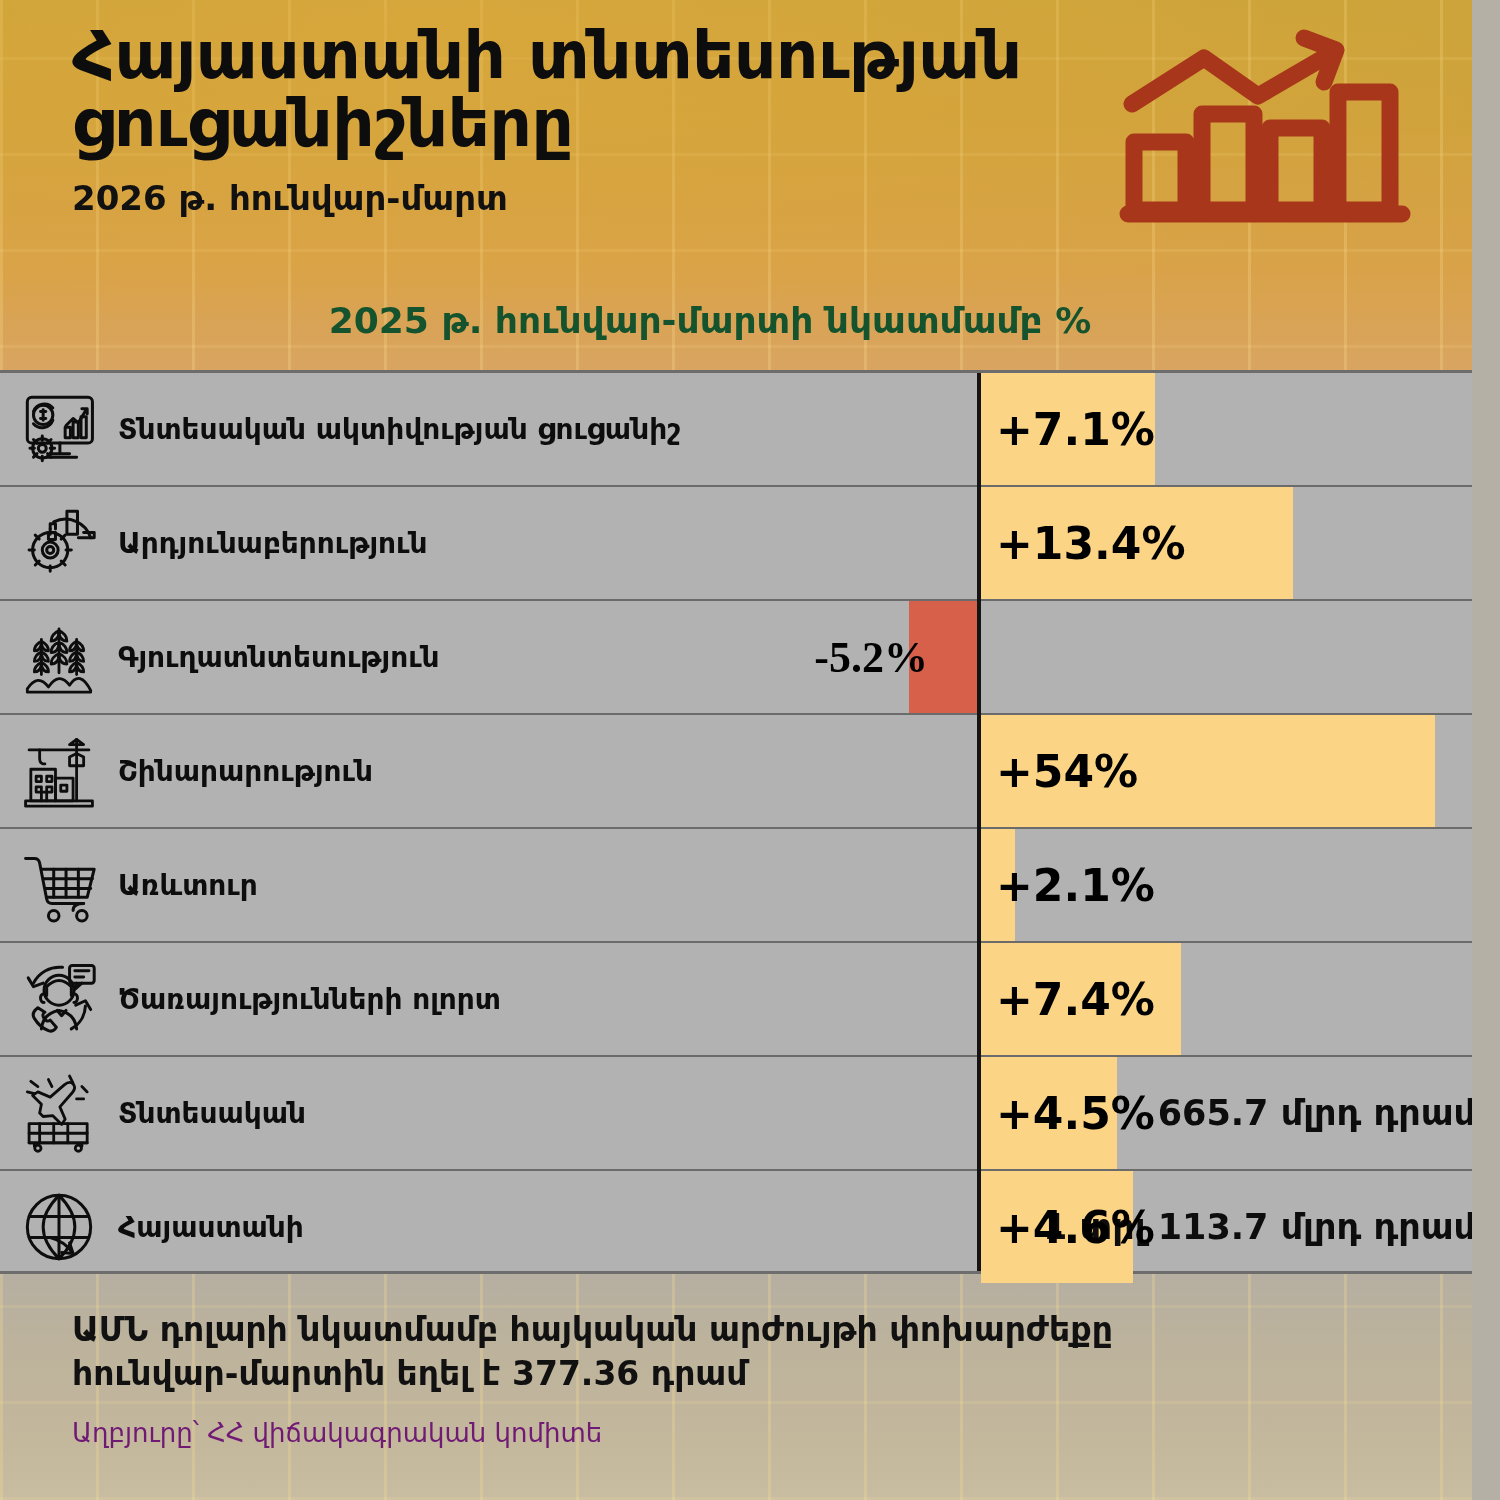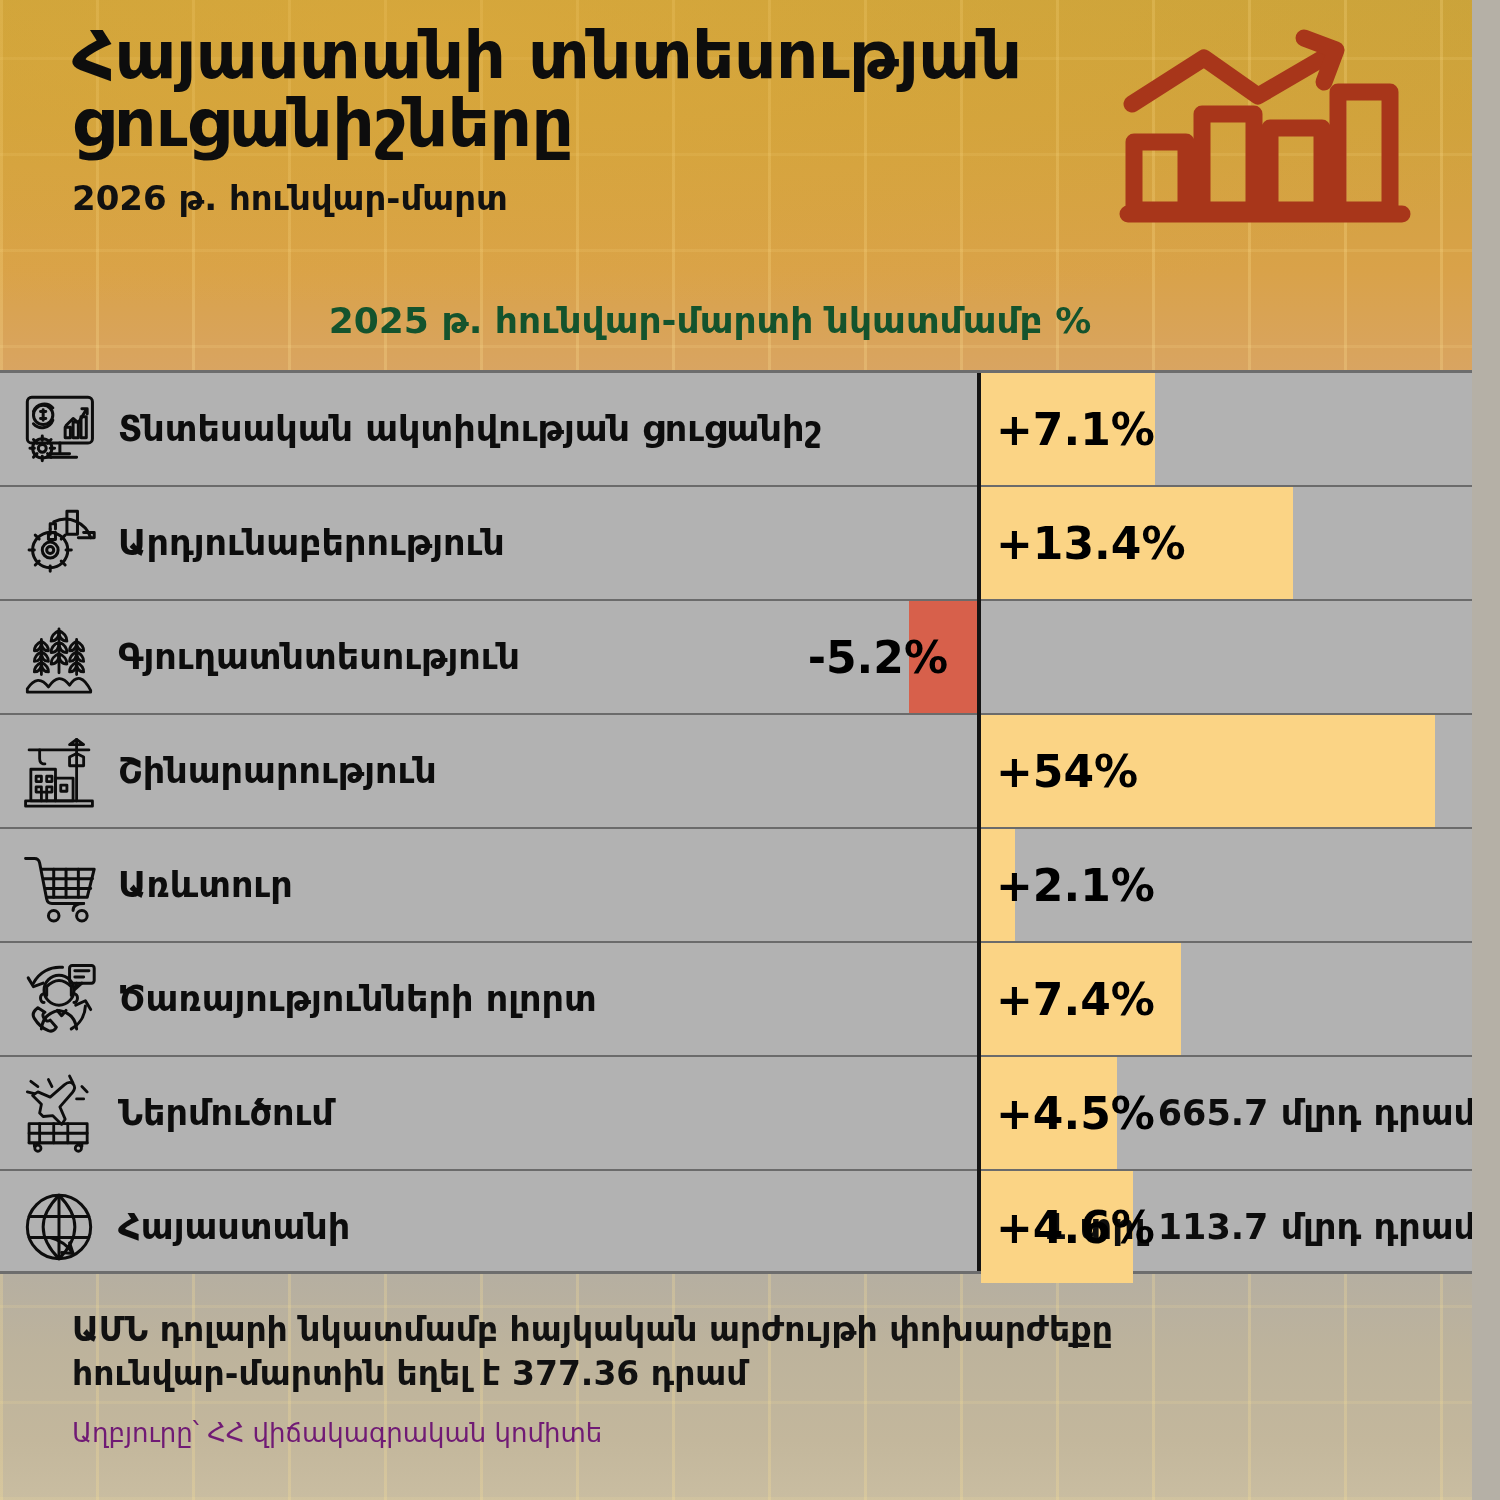--- a/index.html
+++ b/index.html
@@ -87,34 +87,34 @@
   .bar.neg{background:#d7604b;}
 
   .icon-cell{
     position:relative;z-index:3;
     width:118px;min-width:118px;height:112px;
     display:flex;align-items:center;justify-content:center;
   }
   .icon-cell svg{display:block;}
   .label{
     position:relative;z-index:3;
-    font-size:35px;font-weight:600;color:#0d0d0d;
+    font-size:28px;font-weight:600;color:#0d0d0d;
     white-space:nowrap;
   }
   .sub-value{
     position:relative;z-index:3;margin-left:auto;
     padding-right:24px;
     font-size:35px;font-weight:600;color:#0d0d0d;white-space:nowrap;
   }
   .pct{
     position:absolute;z-index:4;left:996px;top:50%;
     transform:translateY(-50%);
     font-size:44px;font-weight:700;color:#000000;white-space:nowrap;
   }
-  .pct.neg{left:auto;right:552px;}
+  .pct.neg{left:auto;right:572px;font-family:Liberation Serif, serif;}
   .axis{
     position:absolute;left:977px;top:0;bottom:0;width:4px;background:#141414;z-index:5;
   }
 
   
   .footnote{
     position:absolute;left:72px;top:1308px;width:1200px;
     font-size:33px;font-weight:600;line-height:1.33;color:#111;
     white-space:pre-line;
   }
@@ -294,21 +294,21 @@
         <svg viewBox="0 0 100 100" width="88" height="88" fill="none" stroke="#0d0d0d" stroke-width="3.2" stroke-linecap="round" stroke-linejoin="round">
           <path d="M30 40 L20 30 L26 26 L40 32 L56 18 q6 -5 10 -1 q4 4 -1 10 L51 43 L57 57 L53 63 L43 53 L32 54 L28 50 Z"></path>
           <path d="M18 14 L26 20 M38 12 L42 20 M14 26 L22 28 M62 8 L66 16 M76 20 L82 26 M70 34 L78 34"></path>
           <rect x="16" y="62" width="66" height="22"></rect>
           <path d="M28 62 v22 M44 62 v22 M60 62 v22 M16 73 h66"></path>
           <path d="M16 84 h66 M22 84 v4 M76 84 v4"></path>
           <circle cx="26" cy="90" r="3.5"></circle>
           <circle cx="72" cy="90" r="3.5"></circle>
         </svg>
       </div>
-      <div class="label">Ներմուծում</div>
+      <div class="label">Տնտեսական</div>
       <div class="sub-value">665.7 մլրդ դրամ</div>
       <div class="pct">+4.5%</div>
     </div>
 
     <div class="row">
       <div class="bar" style="left:981px;width:152px;"></div>
       <div class="icon-cell">
         <svg viewBox="0 0 100 100" width="88" height="88" fill="none" stroke="#0d0d0d" stroke-width="3.4" stroke-linecap="round" stroke-linejoin="round">
           <circle cx="50" cy="50" r="36"></circle>
           <path d="M50 14 q-18 18 -18 36 q0 18 18 36 q18 -18 18 -36 q0 -18 -18 -36z"></path>

